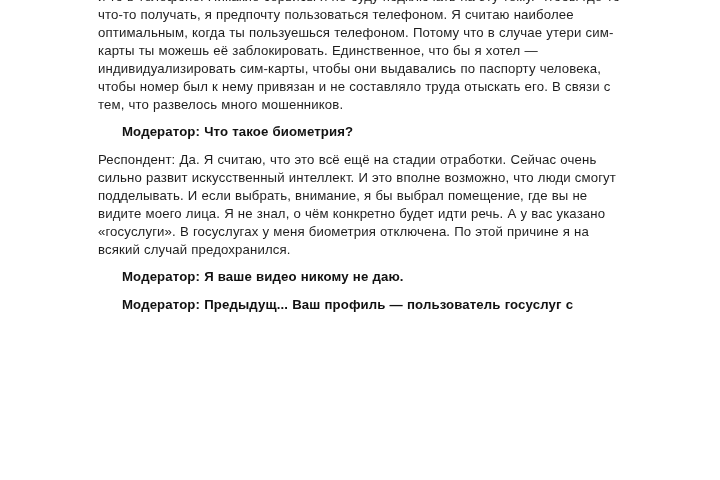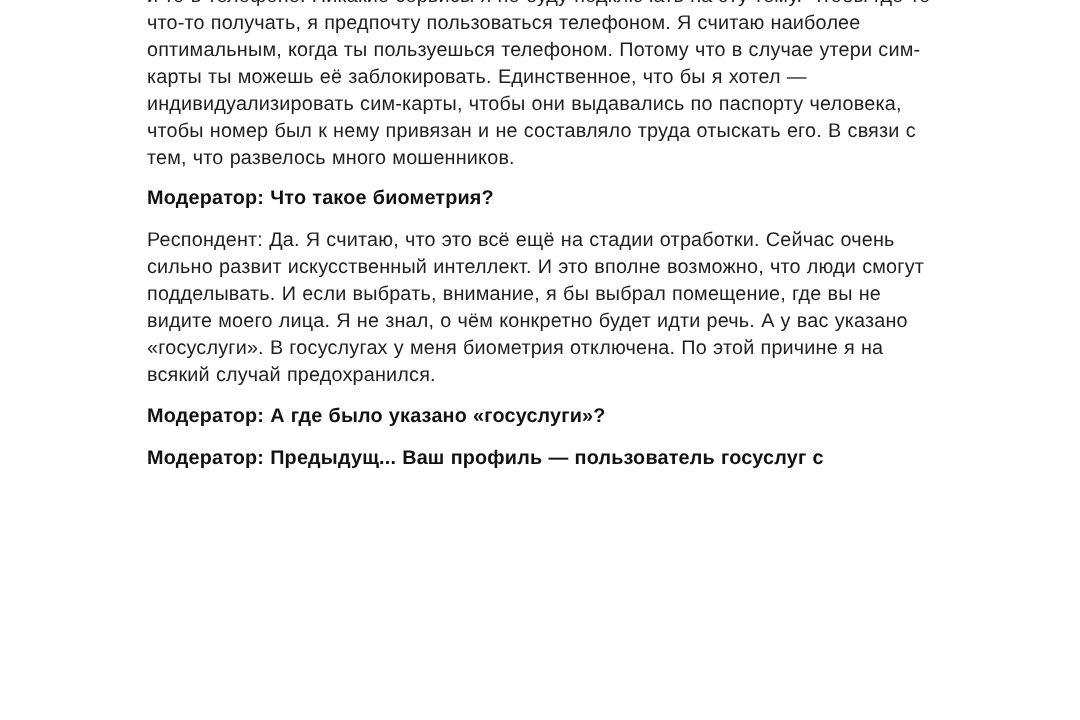--- a/index.html
+++ b/index.html
@@ -58,39 +58,40 @@
 
   .para.speaker-respondent {
     font-weight: normal;
     color: #1e1e1e;
   }
 
   
   .para.speaker-moderator {
     margin-top: 1px;
     margin-bottom: 10px;
+    margin-left: 24px;
   }
 </style>
 </head>
 <body>
 
 <div class="page">
   <div class="doc-viewport">
     <div class="doc-column">
 
       <p class="para speaker-respondent">и то в телефоне. Никакие сервисы я не буду подключать на эту тему. Чтобы где-то что-то получать, я предпочту пользоваться телефоном. Я считаю наиболее оптимальным, когда ты пользуешься телефоном. Потому что в случае утери сим-карты ты можешь её заблокировать. Единственное, что бы я хотел — индивидуализировать сим-карты, чтобы они выдавались по паспорту человека, чтобы номер был к нему привязан и не составляло труда отыскать его. В связи с тем, что развелось много мошенников.</p>
 
       <p class="para speaker-moderator">Модератор: Что такое биометрия?</p>
 
 
 
       <p class="para speaker-respondent">Респондент: Да. Я считаю, что это всё ещё на стадии отработки. Сейчас очень сильно развит искусственный интеллект. И это вполне возможно, что люди смогут подделывать. И если выбрать, внимание, я бы выбрал помещение, где вы не видите моего лица. Я не знал, о чём конкретно будет идти речь. А у вас указано «госуслуги». В госуслугах у меня биометрия отключена. По этой причине я на всякий случай предохранился.</p>
 
+      <p class="para speaker-moderator">Модератор: Я ваше видео никому не даю.</p>
 
 
-      <p class="para speaker-moderator">Модератор: А где было указано «госуслуги»?</p>
 
 
       <p class="para speaker-moderator">Модератор: Предыдущ... Ваш профиль — пользователь госуслуг с</p>
 
     </div>
   </div>
 </div>
 
 </body></html>

